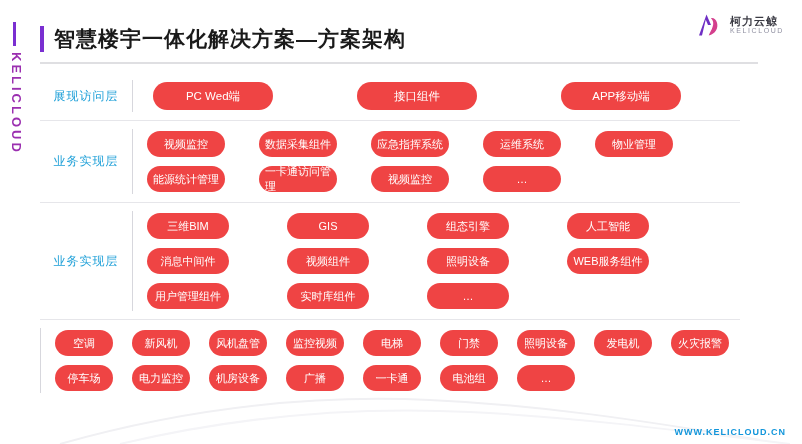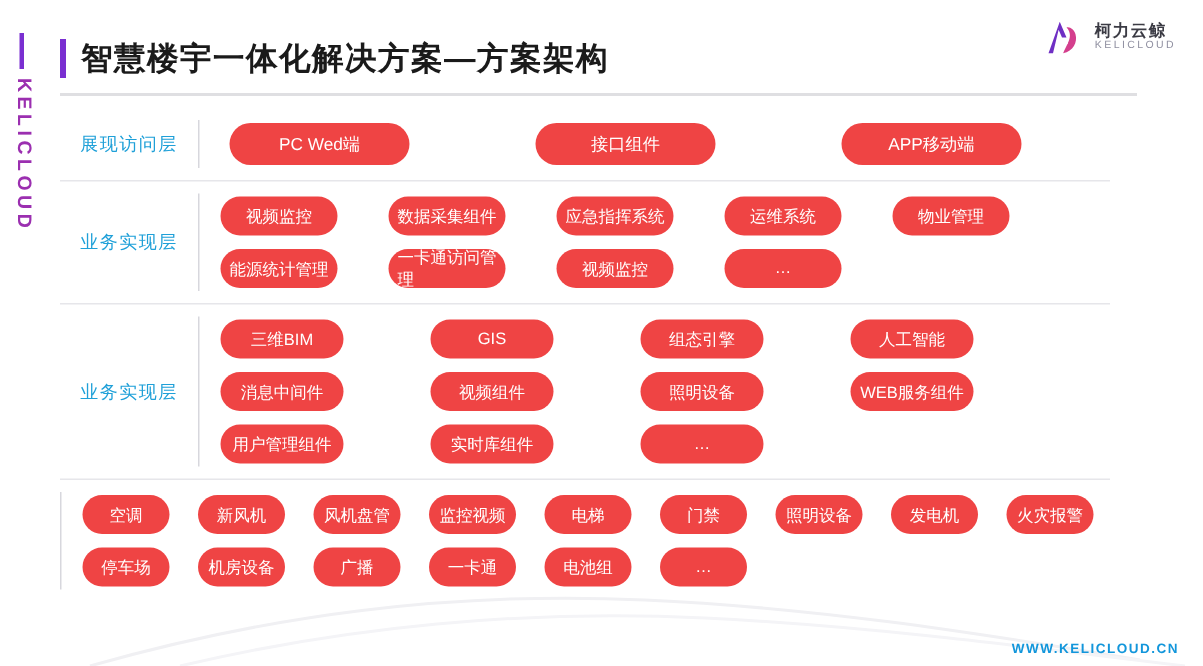--- a/index.html
+++ b/index.html
@@ -160,20 +160,21 @@
       <div class="chip">空调</div>
       <div class="chip">新风机</div>
       <div class="chip">风机盘管</div>
       <div class="chip">监控视频</div>
       <div class="chip">电梯</div>
       <div class="chip">门禁</div>
       <div class="chip">照明设备</div>
       <div class="chip">发电机</div>
       <div class="chip">火灾报警</div>
       <div class="chip">停车场</div>
+      <div class="chip">电力监控</div>
       <div class="chip">机房设备</div>
       <div class="chip">广播</div>
       <div class="chip">一卡通</div>
       <div class="chip">电池组</div>
       <div class="chip">…</div>
     </div>
   </div>
 </div>
 
 <svg class="watermark" viewBox="0 0 802 70">

